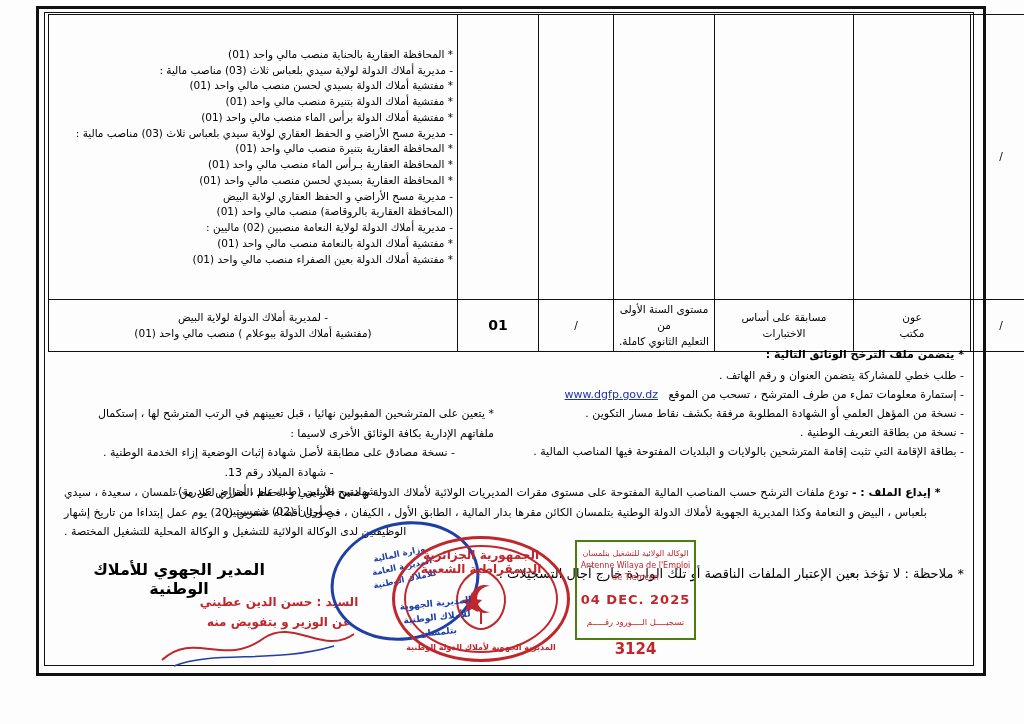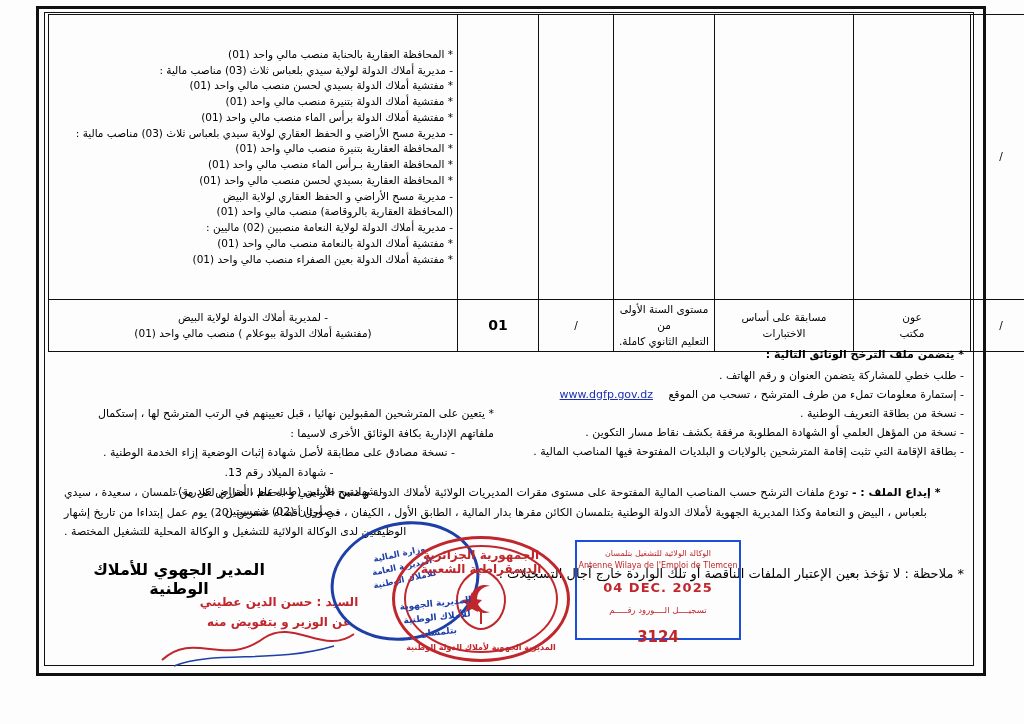--- a/index.html
+++ b/index.html
@@ -53,21 +53,21 @@
   
   .stamp-round{position:absolute;left:392px;top:536px;width:178px;height:126px;}
   .stamp-round .ring{position:absolute;inset:0;border:3px solid #c0272d;border-radius:50%;}
   .stamp-round .ring2{position:absolute;left:12px;top:9px;right:12px;bottom:9px;border:2px solid #c0272d;border-radius:50%;}
   .stamp-round .crest{position:absolute;left:50%;top:50%;transform:translate(-50%,-50%);width:70px;height:66px;}
   .stamp-top-txt{position:absolute;left:0;right:0;top:12px;text-align:center;font-size:12px;color:#c0272d;font-weight:bold;}
   .stamp-bot-txt{position:absolute;left:0;right:0;bottom:10px;text-align:center;font-size:8px;color:#c0272d;font-weight:bold;}
 
   .stamp-oval{position:absolute;left:330px;top:522px;width:150px;height:118px;border:3px solid #1e3fa8;border-radius:50%;transform:rotate(-12deg);color:#1e3fa8;font-size:8.5px;text-align:center;direction:rtl;padding-top:22px;box-sizing:border-box;line-height:1.5;font-weight:bold;}
 
-  .stamp-rect{position:absolute;left:575px;top:540px;width:166px;height:100px;border:2px solid #1d4ed8;color:#c0272d;font-size:8px;direction:ltr;text-align:center;padding-top:6px;box-sizing:border-box;line-height:1.5;}
+  .stamp-rect{position:absolute;left:575px;top:540px;width:121px;height:100px;border:2px solid #4d7c0f;color:#c0272d;font-size:8px;direction:ltr;text-align:center;padding-top:6px;box-sizing:border-box;line-height:1.5;}
   .stamp-rect .date{font-size:13px;font-weight:bold;letter-spacing:1px;margin-top:6px;}
   .stamp-rect .num{font-size:15px;font-weight:bold;margin-top:10px;}
   .stamp-rect .ar{font-size:8.5px;margin-top:6px;direction:rtl;}
 
   .blue-note{position:absolute;left:352px;top:596px;width:170px;color:#1e3fa8;font-size:9px;direction:rtl;text-align:center;font-weight:bold;line-height:1.6;transform:rotate(-6deg);}
 </style>
 </head>
 <body>
 
 <div class="page">
@@ -123,24 +123,24 @@
       </td>
     </tr>
   </tbody>
     </table>
 
   <div class="notes">
     <div class="note-head">* يتضمن ملف الترخح الوثائق التالية :</div>
     <div class="note-line">- طلب خطي للمشاركة يتضمن العنوان و رقم الهاتف .</div>
     <div class="note-line">
       <span>- إستمارة معلومات تملء من طرف المترشح ، تسحب من الموقع</span>
-      <span class="link" style="direction:ltr;display:inline-block;margin-right:12px;">www.dgfp.gov.dz</span>
+      <span class="link" style="direction:ltr;display:inline-block;margin-right:7px;">www.dgfp.gov.dz</span>
     </div>
+    <div class="note-line">- نسخة من المؤهل العلمي أو الشهادة المطلوبة مرفقة بكشف نقاط مسار التكوين .</div>
     <div class="note-line">- نسخة من بطاقة التعريف الوطنية .</div>
-    <div class="note-line">- نسخة من المؤهل العلمي أو الشهادة المطلوبة مرفقة بكشف نقاط مسار التكوين .</div>
     <div class="note-line">- بطاقة الإقامة التي تثبت إقامة المترشحين بالولايات و البلديات المفتوحة فيها المناصب المالية .</div>
   </div>
 
   <div class="twocol">
     <div class="left">
       <div style="white-space:normal;">* يتعين على المترشحين المقبولين نهائيا ، قبل تعيينهم في الرتب المترشح لها ، إستكمال ملفاتهم الإدارية بكافة الوثائق الأخرى لاسيما :</div>
       <div style="text-align:center;">- نسخة مصادق على مطابقة لأصل شهادة إثبات الوضعية إزاء الخدمة الوطنية .</div>
       <div style="text-align:center;">- شهادة الميلاد رقم 13.</div>
       <div style="text-align:center;">- شهادتين طبيتين (طب عام ، أمراض صدرية).</div>
       <div style="text-align:center;">- صورتان (02) شمسيتين .</div>

